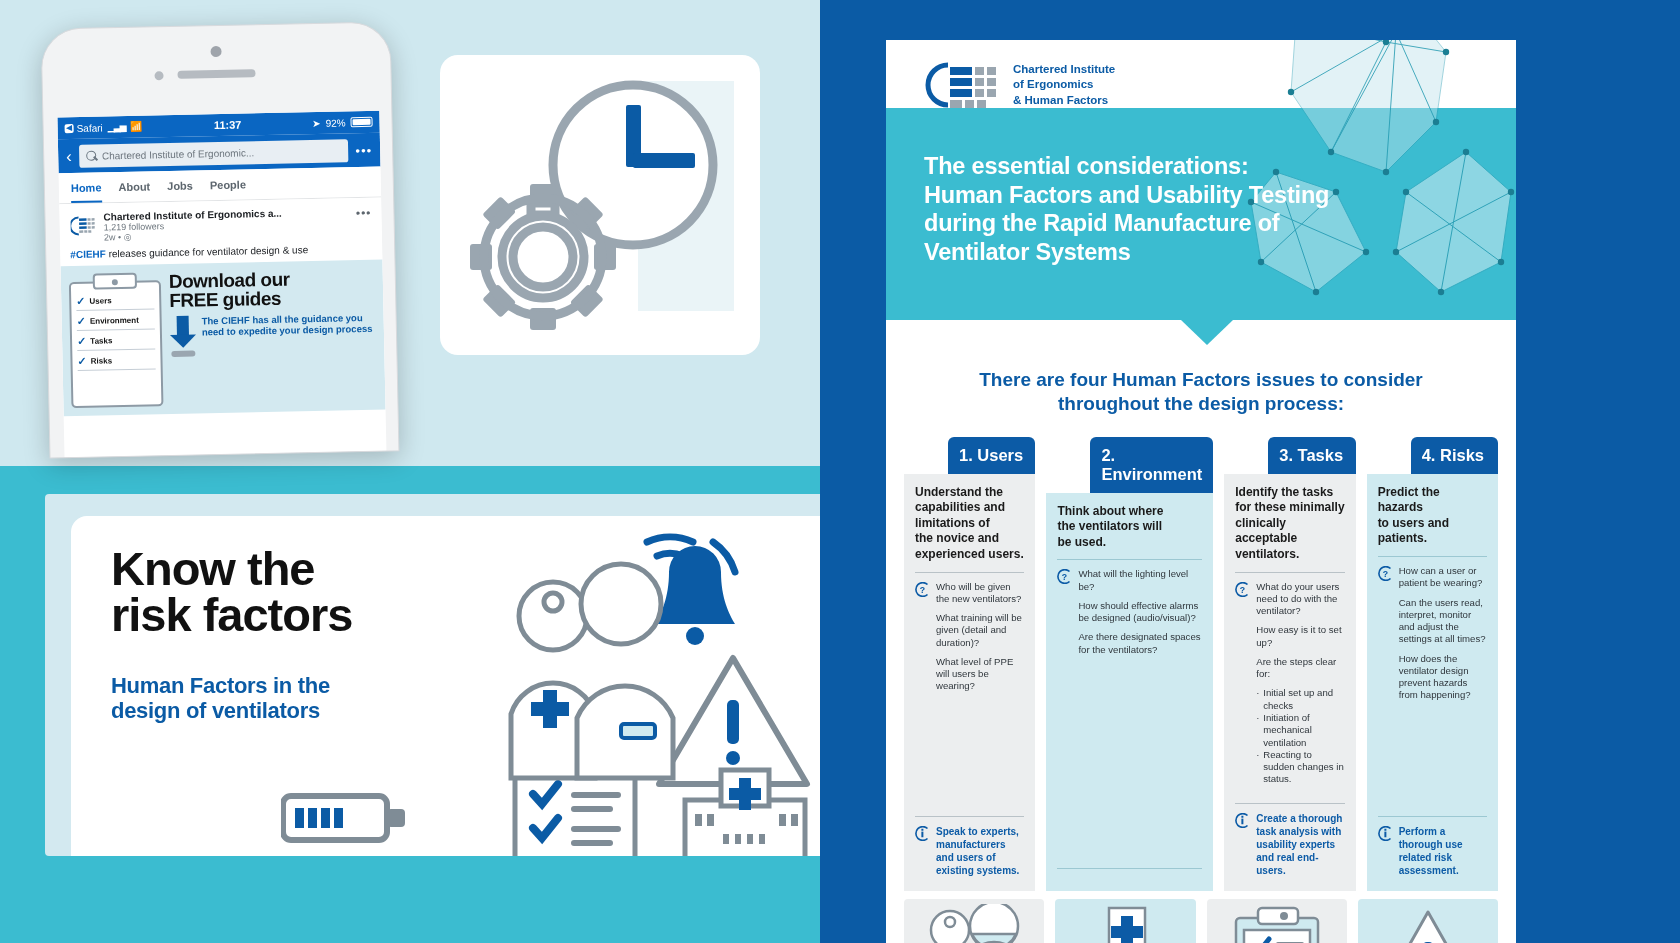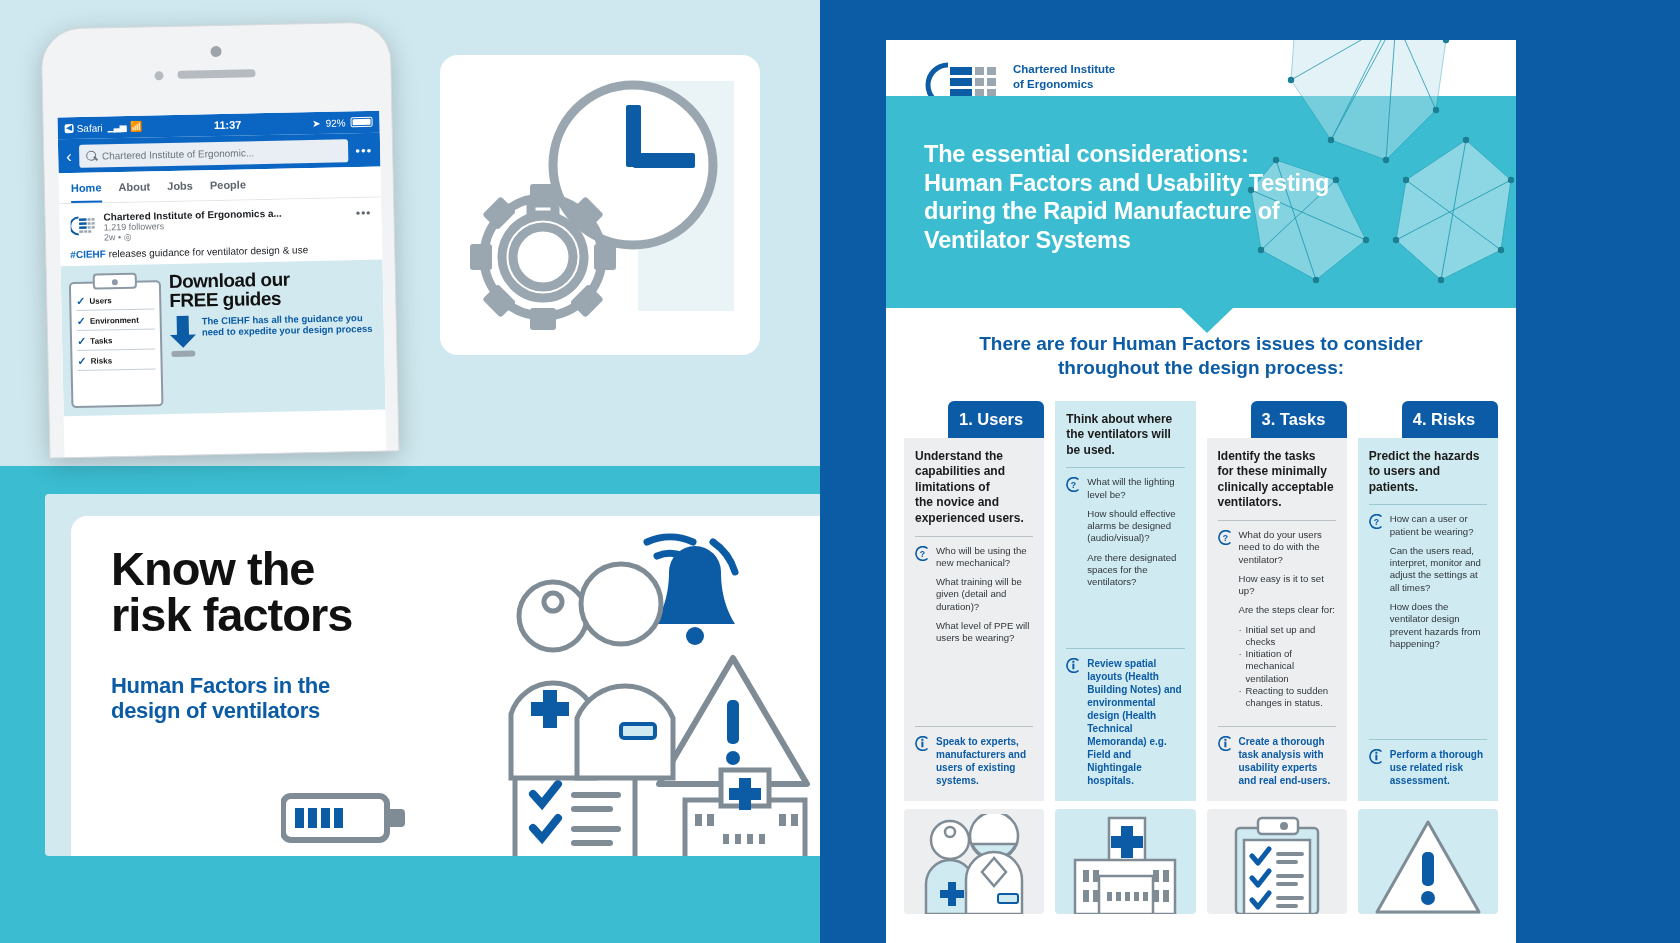--- a/index.html
+++ b/index.html
@@ -91,29 +91,29 @@
 
   
   .krf { position: absolute; left: 45px; top: 494px; width: 780px; height: 362px; background: #d3e9f0; border-radius: 4px; }
   .krf-inner { position:absolute; left: 26px; top: 22px; right: 0; bottom: 0; background:#fff; border-radius: 16px 0 0 0; overflow:hidden;}
   .krf-h1 { position:absolute; left: 40px; top: 30px; font-size: 47px; line-height: 0.98; font-weight: bold; color:#111; letter-spacing:-1px; }
   .krf-h2 { position:absolute; left: 40px; top: 158px; font-size: 22px; line-height: 1.12; font-weight: bold; color:#0b5ba5; letter-spacing:-0.3px; }
 
   
   .right-bg { position:absolute; left: 820px; top:0; width: 860px; height: 943px; background: #0b5ba5; }
   .poster { position:absolute; left: 886px; top: 40px; width: 630px; height: 903px; background:#ffffff; overflow:hidden; }
-  .poster-head { height: 56px; background:#fff; position:relative; }
+  .poster-head { height: 68px; background:#fff; position:relative; }
   .poster-logo { position:absolute; left: 38px; top: 20px; display:flex; align-items:center; gap: 9px; }
   .logo-text { font-size: 11.5px; line-height: 1.32; color:#0b5ba5; font-weight: 600; }
   .poster-band { position: relative; height: 212px; background:#3bbcd0; }
   .band-title { position:absolute; left: 38px; top: 44px; color:#fff; font-weight: bold; font-size: 23.5px; line-height: 1.22; letter-spacing:-0.2px; }
   .band-notch { position:absolute; left: 295px; bottom: -25px; width:0; height:0; border-left: 26px solid transparent; border-right: 26px solid transparent; border-top: 25px solid #3bbcd0; }
   .lungs { position:absolute; right: 0; top: -146px; width: 280px; height: 360px; overflow:hidden; }
 
-  .sec-title { text-align:center; color:#0b5ba5; font-weight:bold; font-size: 19px; line-height:1.28; margin-top: 24px; }
+  .sec-title { text-align:center; color:#0b5ba5; font-weight:bold; font-size: 19px; line-height:1.28; margin-top: 48px; }
 
   .cols { display:flex; gap: 11px; padding: 20px 18px 0; }
   .col { flex:1; display:flex; flex-direction: column; }
   .col-head { background:#0c5ba6; color:#fff; font-weight:bold; font-size: 16.5px; padding: 9px 11px; border-radius: 6px 6px 0 0; margin-left: 44px; }
   .col-body { padding: 11px 11px 14px; flex:1; display:flex; flex-direction:column; }
   .col-body.grey { background:#eceeef; }
   .col-body.teal { background:#cfeaf0; }
   .col-lead { font-size: 12px; font-weight:bold; color:#1a1a1a; line-height: 1.3; }
   .col-spacer { flex: 1 1 auto; min-height: 8px; }
   .rule { height:1px; background:#b9c2c7; margin: 9px 0 8px; }
@@ -474,65 +474,58 @@
 limitations of
 the novice and
 experienced users.</div>
           <div class="rule"></div>
           <div class="qblock">
             <svg class="q-icon" viewBox="0 0 24 24" aria-hidden="true">
               <path d="M20 4 A11 11 0 1 0 20 20" fill="none" stroke="#0c5ba6" stroke-width="2.6"></path>
               <text x="12" y="17" font-size="14" font-weight="bold" fill="#0c5ba6" text-anchor="middle" font-family="Liberation Sans, sans-serif">?</text>
             </svg>
             <div class="qtexts">
-              <div class="q-first">Who will be using the new mechanical?</div>
+              <div class="q-first">Who will be given the new ventilators?</div>
             </div>
           </div>
           <div class="q-more">What training will be given (detail and duration)?</div>
           <div class="q-more">What level of PPE will users be wearing?</div>
           <div class="col-spacer"></div>
           <div class="rule"></div>
           <div class="iblock">
             <svg class="i-icon" viewBox="0 0 24 24" aria-hidden="true">
               <path d="M20 4 A11 11 0 1 0 20 20" fill="none" stroke="#0c5ba6" stroke-width="2.6"></path>
               <rect x="10.2" y="9" width="3.2" height="9" fill="#0c5ba6"></rect>
               <rect x="10.2" y="4.4" width="3.2" height="3.2" fill="#0c5ba6"></rect>
             </svg>
             <div class="i-text">Speak to experts, manufacturers and users of existing systems.</div>
           </div>
         </div>
       </div>
 
       <div class="col">
+        <div class="col-head">2. Environment</div>
         <div class="col-body teal">
           <div class="col-lead" style="white-space:pre-line">Think about where
 the ventilators will
 be used.</div>
           <div class="rule teal"></div>
           <div class="qblock">
             <svg class="q-icon" viewBox="0 0 24 24" aria-hidden="true">
               <path d="M20 4 A11 11 0 1 0 20 20" fill="none" stroke="#0c5ba6" stroke-width="2.6"></path>
               <text x="12" y="17" font-size="14" font-weight="bold" fill="#0c5ba6" text-anchor="middle" font-family="Liberation Sans, sans-serif">?</text>
             </svg>
             <div class="qtexts">
               <div class="q-first">What will the lighting level be?</div>
             </div>
           </div>
           <div class="q-more">How should effective alarms be designed (audio/visual)?</div>
           <div class="q-more">Are there designated spaces for the ventilators?</div>
           <div class="col-spacer"></div>
           <div class="rule teal"></div>
-          <div class="iblock">
-            <svg class="i-icon" viewBox="0 0 24 24" aria-hidden="true">
-              <path d="M20 4 A11 11 0 1 0 20 20" fill="none" stroke="#0c5ba6" stroke-width="2.6"></path>
-              <rect x="10.2" y="9" width="3.2" height="9" fill="#0c5ba6"></rect>
-              <rect x="10.2" y="4.4" width="3.2" height="3.2" fill="#0c5ba6"></rect>
-            </svg>
-            <div class="i-text">Review spatial layouts (Health Building Notes) and environmental design (Health Technical Memoranda) e.g. Field and Nightingale hospitals.</div>
-          </div>
         </div>
       </div>
 
       <div class="col">
         <div class="col-head">3. Tasks</div>
         <div class="col-body grey">
           <div class="col-lead" style="white-space:pre-line">Identify the tasks
 for these minimally
 clinically acceptable
 ventilators.</div>

